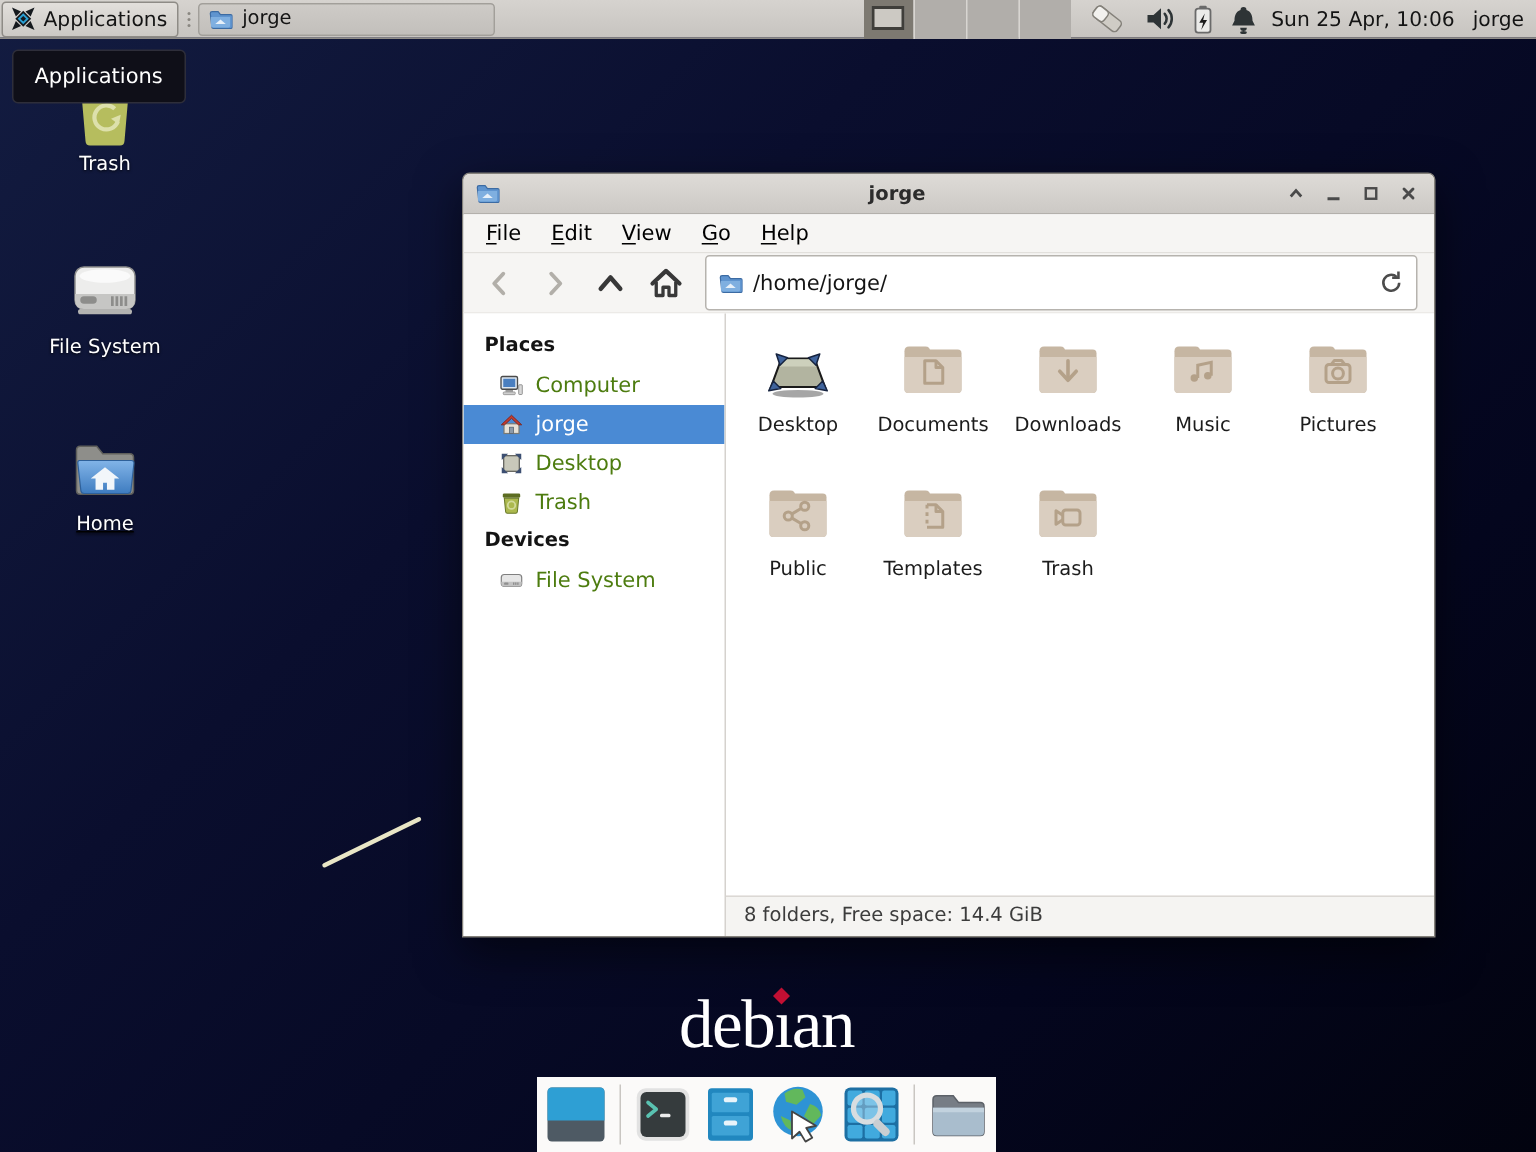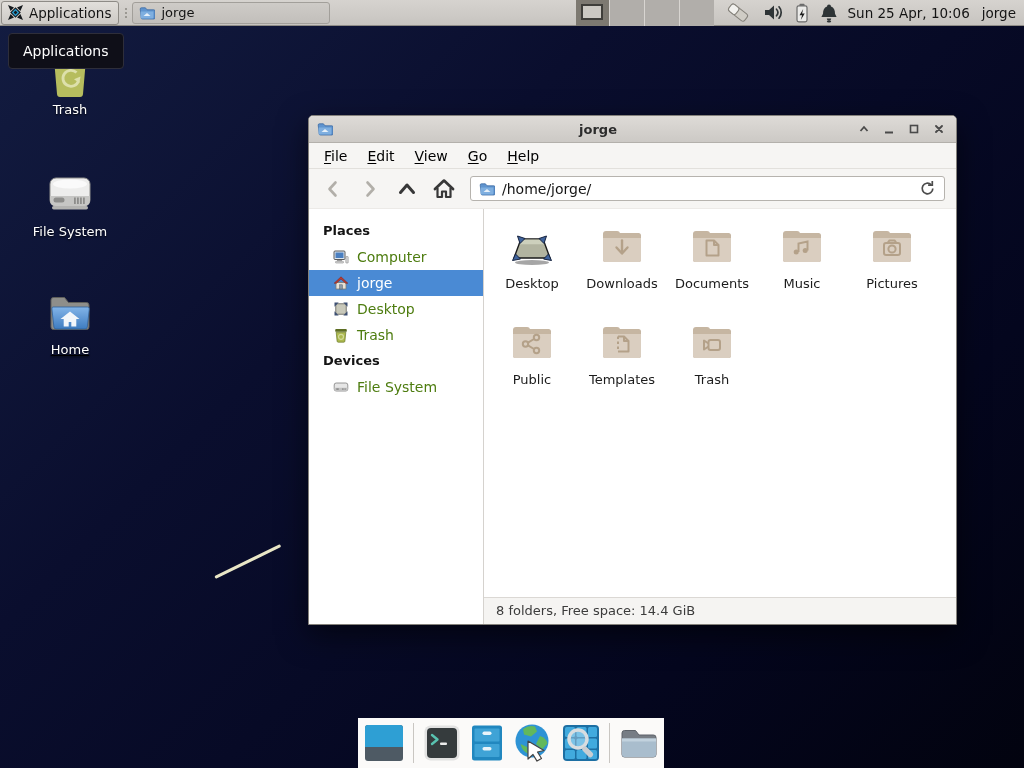--- a/index.html
+++ b/index.html
@@ -76,21 +76,21 @@
   #menubar { height:26px; background:#f6f5f3; border-bottom:1px solid #e2e0dc;
     display:flex; align-items:center; padding-left:5px; }
   .menu-item { padding:3px 10px; font-size:14px; color:#000000; }
   .menu-item u { text-underline-offset:2px; }
 
   #toolbar { height:40px; background:#f6f5f3; display:flex; align-items:center;
     padding:0 11px; gap:7px; border-bottom:1px solid #eceae7; }
   .nav-btn { width:26px; height:26px; display:flex; align-items:center; justify-content:center; }
   .nav-btn.disabled { color:#b2afa9; }
   .nav-btn.enabled { color:#383838; }
-  #path-field { flex:1; height:25px; margin-left:6px; background:#ffffff;
+  #path-field { flex:1; height:37px; margin-left:6px; background:#ffffff;
     border:1px solid #b6b3ae; border-radius:3px; display:flex; align-items:center;
     padding:0 8px; gap:7px; }
   #path-text { flex:1; font-size:14px; color:#141414; }
 
   #win-body { flex:1; display:flex; min-height:0; }
   #sidebar { width:175px; background:#ffffff; border-right:1px solid #d5d2ce;
     padding-top:9px; overflow:hidden; }
   .side-header { font-size:13px; font-weight:bold; color:#141414; padding:5px 0 6px 14px; }
   .side-item { height:26px; display:flex; align-items:center; gap:8px; padding-left:24px;
     font-size:14px; color:#4d7c0f; }
@@ -240,20 +240,21 @@
           <path d="M7 8 q0-2.5 2.5-2.5 h11 l4 5 h18 q2.5 0 2.5 2.5 v22 q0 2.5-2.5 2.5 h-33 q-2.5 0-2.5-2.5z" fill="#8e8e8a" stroke="#5f5f5b"></path>
           <path d="M9 15 h34.5 q2 0 1.8 2 l-2 18 q-.2 2-2.2 2 h-29 q-2 0-2.2-2 l-2-18 q-.2-2 1.1-2z" fill="url(#hg)" stroke="#2f6099" stroke-width="0.8"></path>
           <path d="M26 19.5 l-9.5 7.5 h3.2 v7.5 h5 v-4.6 h2.6 v4.6 h5 v-7.5 h3.2z" fill="#f2f6fa"></path>
         </svg>
       </div>
     <div class="di-label">Home</div>
   </div>
 
   <div id="trail"></div>
 
+  <div id="logo">deb<span class="logo-i">ı<span class="logo-dot"></span></span>an</div>
 
   <div id="window">
     <div id="titlebar">
       <span class="win-icon icon">
           <svg width="16" height="16" viewBox="0 0 16 16">
             <path d="M1.2 4 q0-1.2 1.2-1.2 h4 l1.6 2 h6.8 q1.2 0 1.2 1.2 v6.8 q0 1.2-1.2 1.2 h-11.4 q-1.2 0-1.2-1.2z" fill="#5f94cf" stroke="#3c6ba3" stroke-width="0.8"></path>
             <path d="M1.6 6.4 h12.8 v5.8 q0 1.2-1.2 1.2 h-10.4 q-1.2 0-1.2-1.2z" fill="#7fafe0"></path>
             <path d="M4.5 11 l3.5-3 3.5 3z" fill="#e7f0f9"></path>
           </svg>
         </span>
@@ -428,41 +429,41 @@
                 </svg>
               </div>
               <div class="fi-label">Desktop</div>
             </div>
             <div class="file-cell">
               <div class="fi-img icon">
                 <svg width="48" height="48" viewBox="0 0 48 48">
                   <path d="M5 12 q0-3 3-3 h11 q3 0 3 3 v1 h-17z" fill="#c6b6a2"></path>
                   <rect x="5" y="11" width="38" height="29" rx="2.5" fill="#c6b6a2"></rect>
                   <path d="M5 16 h38 v21.5 q0 2.5-2.5 2.5 h-33 q-2.5 0-2.5-2.5z" fill="#dacec0"></path>
+                  <g fill="none" stroke="#b4a189" stroke-width="2" stroke-linejoin="round">
+                    <path d="M18.5 18.5 h7.5 l4.5 4.5 v10.5 h-12z"></path>
+                    <path d="M26 18.5 v4.5 h4.5"></path>
+                  </g>
+                </svg>
+              </div>
+              <div class="fi-label">Documents</div>
+            </div>
+            <div class="file-cell">
+              <div class="fi-img icon">
+                <svg width="48" height="48" viewBox="0 0 48 48">
+                  <path d="M5 12 q0-3 3-3 h11 q3 0 3 3 v1 h-17z" fill="#c6b6a2"></path>
+                  <rect x="5" y="11" width="38" height="29" rx="2.5" fill="#c6b6a2"></rect>
+                  <path d="M5 16 h38 v21.5 q0 2.5-2.5 2.5 h-33 q-2.5 0-2.5-2.5z" fill="#dacec0"></path>
                   <g fill="none" stroke="#b4a189" stroke-width="2.4" stroke-linecap="round" stroke-linejoin="round">
                     <path d="M24 18.5 v11"></path>
                     <path d="M18.5 25.5 L24 31.5 l5.5-6"></path>
                   </g>
                 </svg>
               </div>
               <div class="fi-label">Downloads</div>
-            </div>
-            <div class="file-cell">
-              <div class="fi-img icon">
-                <svg width="48" height="48" viewBox="0 0 48 48">
-                  <path d="M5 12 q0-3 3-3 h11 q3 0 3 3 v1 h-17z" fill="#c6b6a2"></path>
-                  <rect x="5" y="11" width="38" height="29" rx="2.5" fill="#c6b6a2"></rect>
-                  <path d="M5 16 h38 v21.5 q0 2.5-2.5 2.5 h-33 q-2.5 0-2.5-2.5z" fill="#dacec0"></path>
-                  <g fill="none" stroke="#b4a189" stroke-width="2" stroke-linejoin="round">
-                    <path d="M18.5 18.5 h7.5 l4.5 4.5 v10.5 h-12z"></path>
-                    <path d="M26 18.5 v4.5 h4.5"></path>
-                  </g>
-                </svg>
-              </div>
-              <div class="fi-label">Documents</div>
             </div>
             <div class="file-cell">
               <div class="fi-img icon">
                 <svg width="48" height="48" viewBox="0 0 48 48">
                   <path d="M5 12 q0-3 3-3 h11 q3 0 3 3 v1 h-17z" fill="#c6b6a2"></path>
                   <rect x="5" y="11" width="38" height="29" rx="2.5" fill="#c6b6a2"></rect>
                   <path d="M5 16 h38 v21.5 q0 2.5-2.5 2.5 h-33 q-2.5 0-2.5-2.5z" fill="#dacec0"></path>
                   <g fill="none" stroke="#b4a189" stroke-width="2">
                     <path d="M20.5 30 V21.5 l9-2 V28.5"></path>
                   </g>

